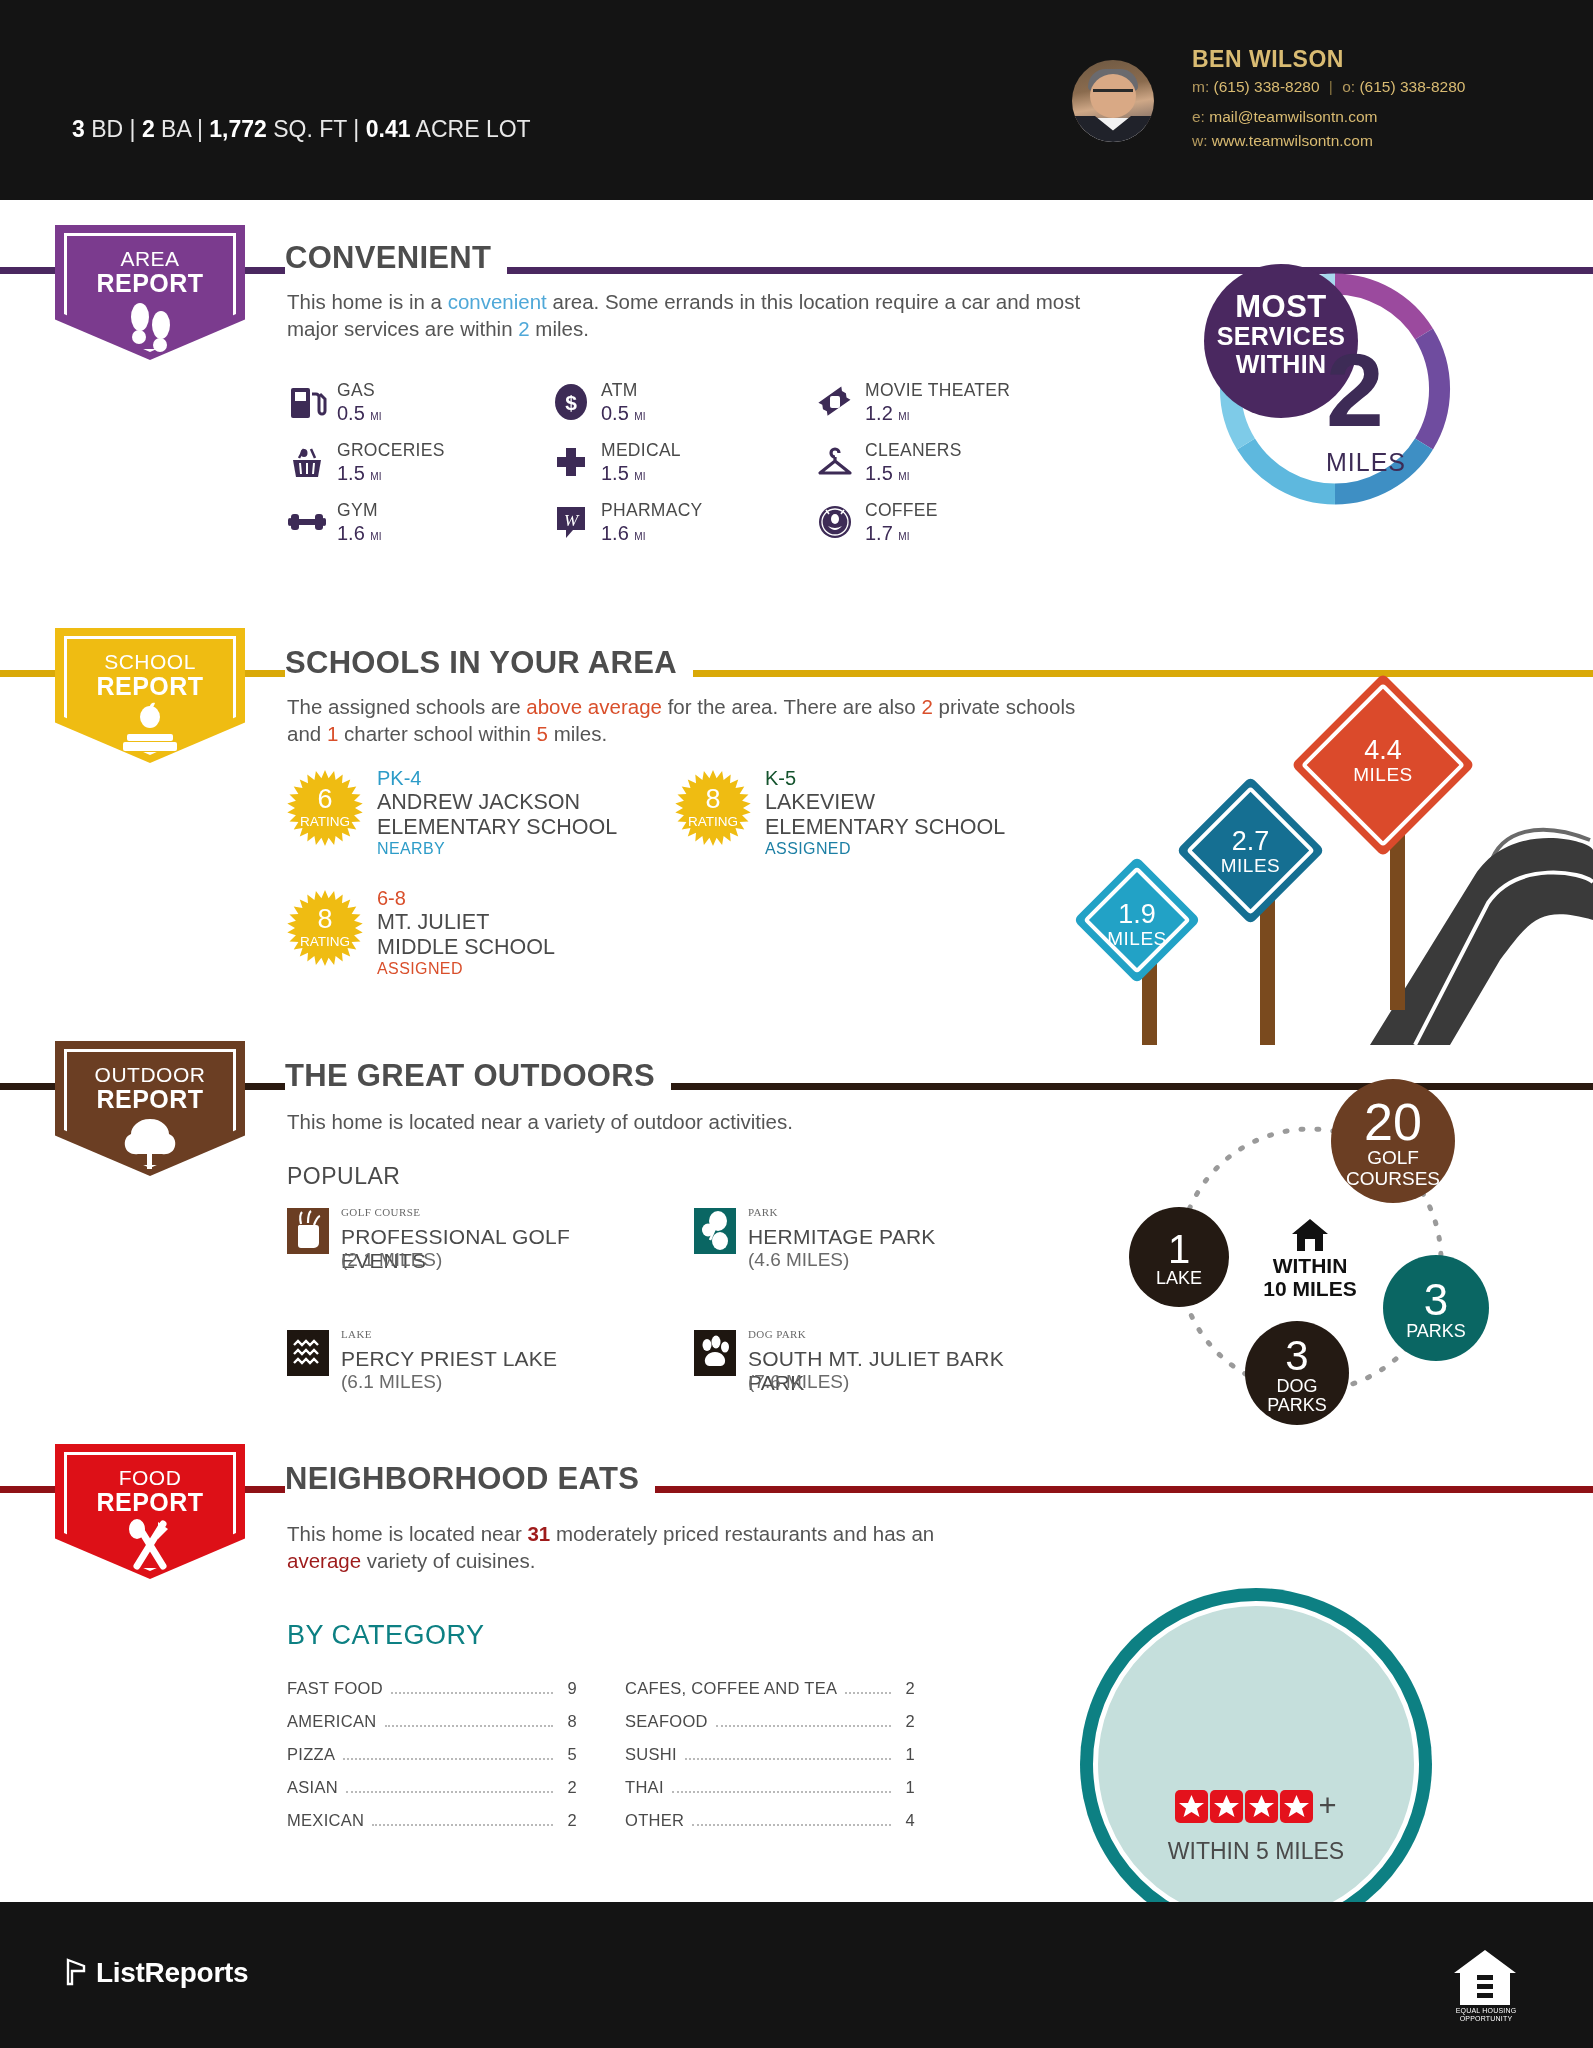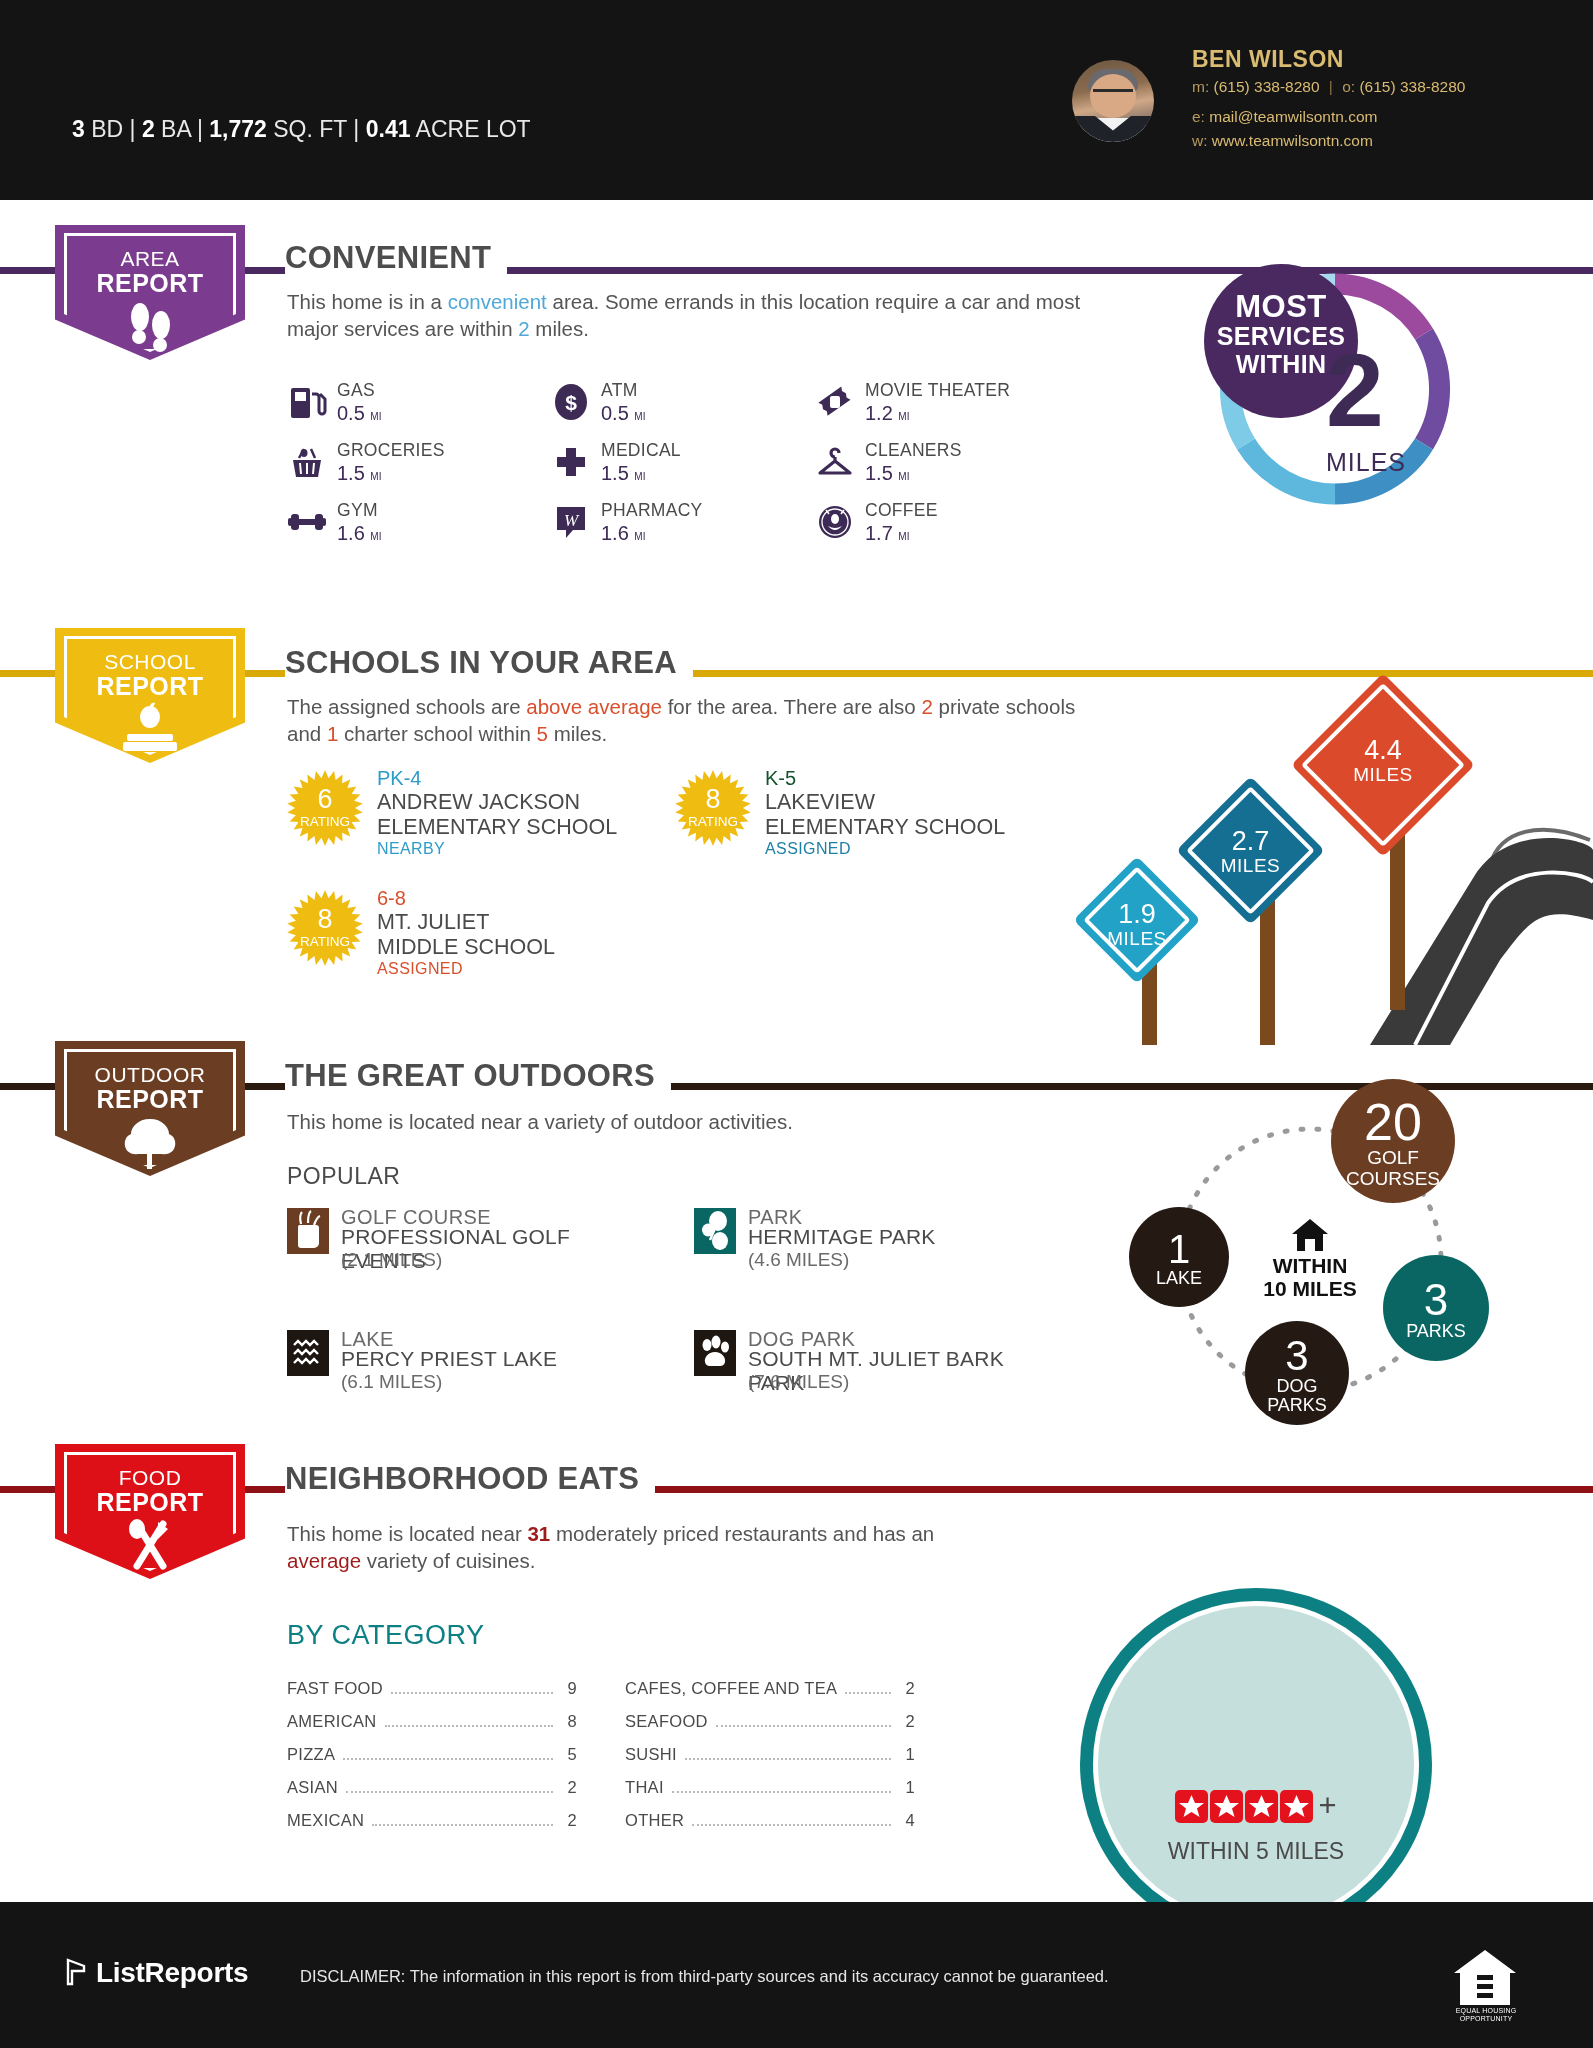--- a/index.html
+++ b/index.html
@@ -82,21 +82,21 @@
   .sign .dia { width:100%; height:100%; transform:rotate(45deg); border-radius:6px; }
   .sign .dia .ib { position:absolute; left:7px; top:7px; right:7px; bottom:7px; border:4px solid #fff; border-radius:4px; }
   .sign .txt { position:absolute; left:0; width:100%; text-align:center; color:#fff; }
   .sign .v { font-size:27px; line-height:28px; }
   .sign .m { font-size:19px; letter-spacing:.5px; }
   .post { position:absolute; width:15px; background:#7A4A1E; }
 
   
   .outd { position:absolute; width:330px; }
   .outd .tile { position:absolute; left:0; top:0; width:42px; height:46px; }
-  .outd .cat { position:absolute; left:54px; top:-2px; font-size:20px; color:#6a6a6a; letter-spacing:.4px; }
+  .outd .cat { position:absolute; left:54px; top:-2px; font-size:11px; color:#6a6a6a; letter-spacing:.4px;font-family:Liberation Serif, serif; }
   .outd .nm { position:absolute; left:54px; top:17px; font-size:21px; color:#4a4a4a; letter-spacing:.2px; }
   .outd .mi { position:absolute; left:54px; top:41px; font-size:19px; color:#6a6a6a; }
 
   .circles { position:absolute; left:1135px; top:1085px; width:350px; height:350px; }
   .cbub { position:absolute; border-radius:50%; color:#fff; text-align:center; }
   .cbub .n { font-weight:normal; line-height:1; }
   .cbub .l { line-height:1.08; }
 
   
   .catcol { position:absolute; width:290px; font-size:16.5px; color:#4a4a4a; }
@@ -594,21 +594,20 @@
     </svg></span><span class="plus">+</span></div>
   <div class="food-sub">WITHIN 5 MILES</div>
 </div>
 
 <div class="footer">
   <div class="flogo">
     <svg width="28" height="30" viewBox="0 0 28 30" style="vertical-align:-5px;margin-right:6px;">
       <path d="M6 3 L22 9 L22 14 L10 14 L10 27 L6 27 Z" fill="none" stroke="#fff" stroke-width="2.4"></path>
     </svg><span>ListReports</span>
   </div>
-  <div class="fdisc">DISCLAIMER: The information in this report is from third-party sources and its accuracy cannot be guaranteed.</div>
   <div class="ehologo">
     <svg width="70" height="62" viewBox="0 0 70 62">
       <path d="M35 3 L66 26 L60 26 L60 58 L10 58 L10 26 L4 26 Z" fill="#fff"></path>
       <rect x="27" y="28" width="16" height="5" fill="#141414"></rect>
       <rect x="27" y="37" width="16" height="5" fill="#141414"></rect>
       <rect x="27" y="46" width="16" height="5" fill="#141414"></rect>
     </svg>
   </div>
   <div class="eho-txt">
     <div>EQUAL HOUSING</div>

